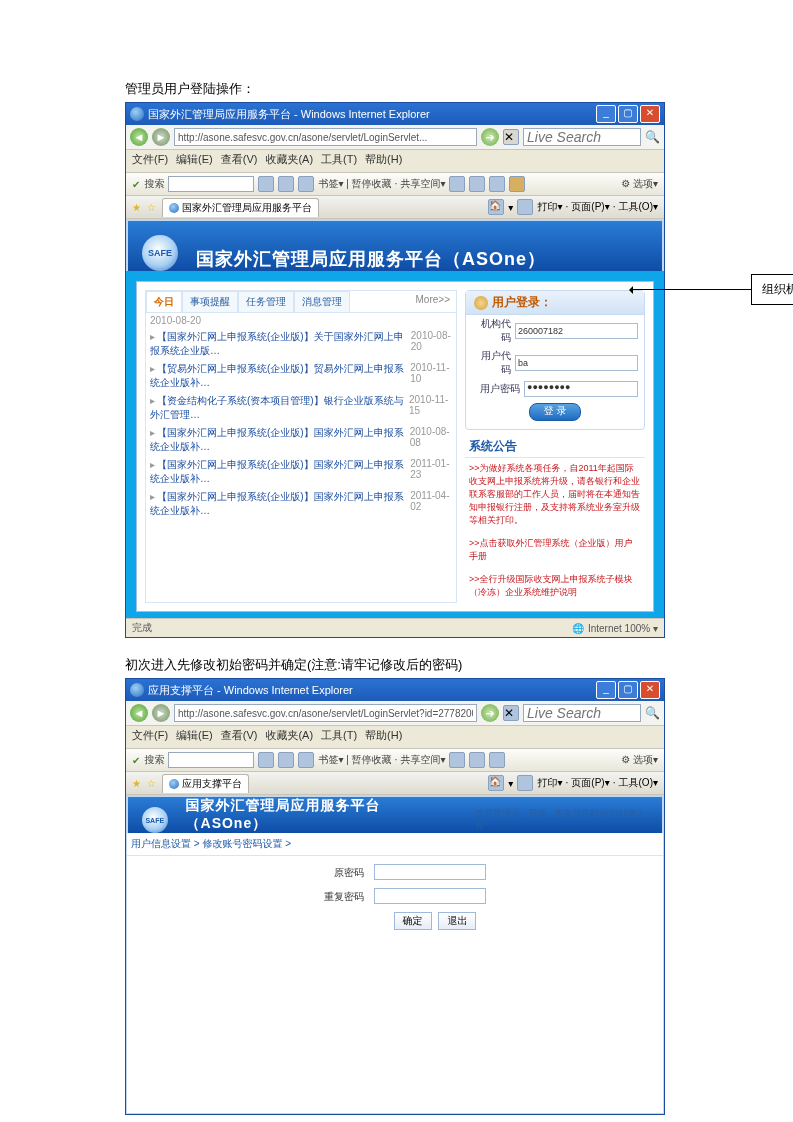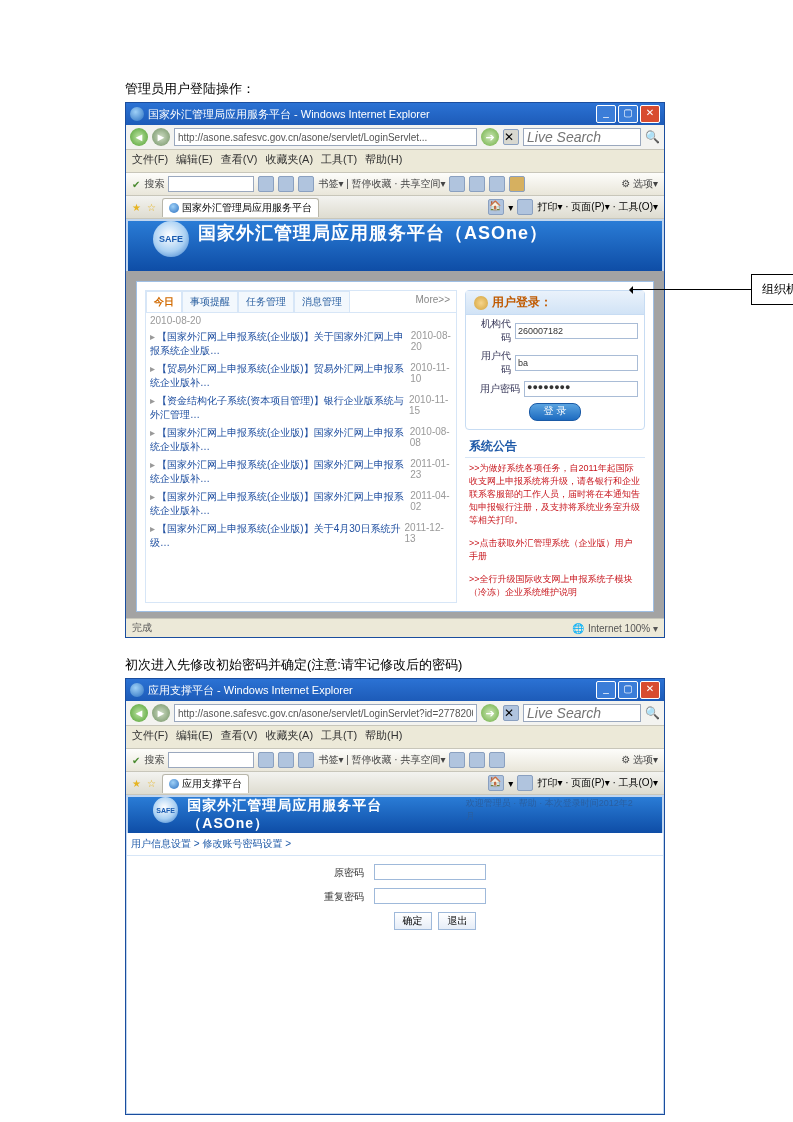--- a/index.html
+++ b/index.html
@@ -19,24 +19,24 @@
 .nav-arrow{width:18px;height:18px;border-radius:50%;background:radial-gradient(circle, #bde3a4, #4f9f2e);color:#fff;font-size:11px;text-align:center;line-height:18px}
 .url-input{flex:1;height:16px;border:1px solid #9aa8be;background:#fff;font-size:10px;padding:0 3px;color:#555}
 .search-input{width:110px;height:16px;border:1px solid #9aa8be;background:#fff;font-size:14px;color:#999;padding:0 3px;font-style:italic}
 .menubar{height:18px;background:#ece9d8;font-size:11px;color:#333;padding:2px 6px;border-bottom:1px solid #c8c6ba;display:flex;gap:8px}
 .toolbar2{height:22px;background:linear-gradient(#fdfdfb,#e9e6da);border-bottom:1px solid #c8c6ba;display:flex;align-items:center;padding:0 6px;gap:4px;font-size:10px;color:#444}
 .tool-ico{width:14px;height:14px;background:#b0c4de;border:1px solid #8aa0c0;border-radius:2px}
 .tabbar{height:22px;background:linear-gradient(#f3f3f0,#dedcd0);border-bottom:1px solid #c8c6ba;display:flex;align-items:center;padding:0 6px;gap:6px;font-size:10px}
 .star{color:#e6b422}
 .tabch{display:inline-flex;align-items:center;gap:3px;background:#fff;border:1px solid #b8b6aa;border-bottom:none;padding:2px 6px;border-radius:3px 3px 0 0}
 .content-area{background:#fff}
-.page-banner{background:linear-gradient(#2a7cd6,#0e4da6);height:50px;display:flex;align-items:flex-start;gap:9px;padding:0 25px;border:2px solid #c1d6ef;border-bottom:none}
+.page-banner{background:linear-gradient(#2a7cd6,#0e4da6);height:50px;display:flex;align-items:flex-end;gap:18px;padding:0 14px;border:2px solid #c1d6ef;border-bottom:none}
 .safe-logo{width:36px;height:36px;background:radial-gradient(circle at 45% 40%, #fff, #a9d0f3 55%, #2d73c6);border-radius:50%;display:flex;align-items:center;justify-content:center;color:#1a5bb0;font-weight:bold;font-size:9px}
 .banner-text{color:#fff;font-size:18px;font-weight:bold;letter-spacing:1px}
-.inner-pad{background:#a3a3a3;padding:10px 10px 6px 10px}
+.inner-pad{background:#0ea5e9;padding:10px 10px 6px 10px}
 .white-body{background:#fff;border:1px solid #9fbfe4;padding:8px;min-height:200px}
 .cols{display:flex;gap:8px}
 .leftcol{flex:1;border:1px solid #d7e6f7;padding-bottom:6px}
 .tabrow{display:flex;border-bottom:1px solid #d7e6f7;font-size:10px}
 .tabcell{padding:3px 7px;border:1px solid #d7e6f7;border-bottom:none;background:#f3f8fd;color:#2a5fa0}
 .tabcell.active{background:#fff;color:#d16a00;font-weight:bold}
 .more{margin-left:auto;padding:3px 6px;color:#888}
 .news-item{display:flex;justify-content:space-between;font-size:10px;padding:2px 4px;color:#1f4fa0}
 .news-item span:last-child{color:#999}
 .bullet{color:#d16a00;margin-right:2px}
@@ -161,24 +161,20 @@
                       <span>2010-08-08</span>
                     </div>
                     <div class="news-item">
                       <span><span class="bullet">▸</span>【国家外汇网上申报系统(企业版)】国家外汇网上申报系统企业版补…</span>
                       <span>2011-01-23</span>
                     </div>
                     <div class="news-item">
                       <span><span class="bullet">▸</span>【国家外汇网上申报系统(企业版)】国家外汇网上申报系统企业版补…</span>
                       <span>2011-04-02</span>
                     </div>
-                    <div class="news-item">
-                      <span><span class="bullet">▸</span>【国家外汇网上申报系统(企业版)】关于4月30日系统升级…</span>
-                      <span>2011-12-13</span>
-                    </div>
                   </div>
       </div>
       <div class="rightcol">
        <div class="login-box">
         <div class="login-head">
                       <span class="key-ico"></span>
                       <span>用户登录：</span>
                     </div>
         <div class="login-row">
                       <label>机构代码</label>

